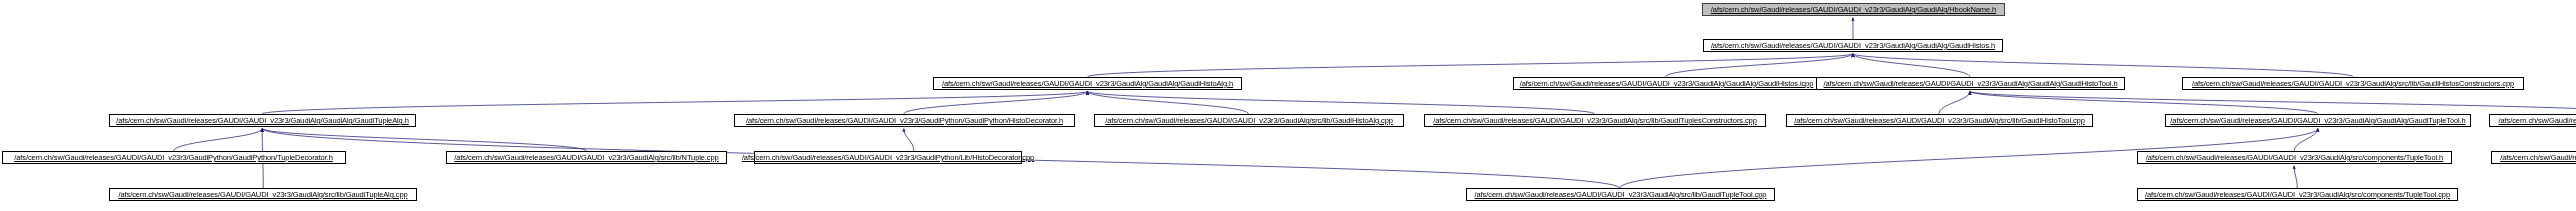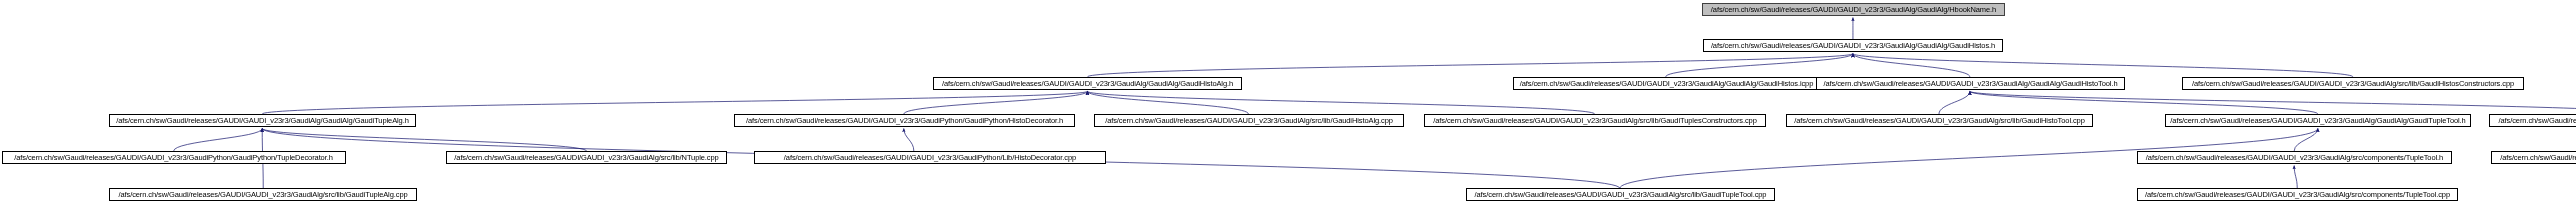--- a/index.html
+++ b/index.html
@@ -41,20 +41,21 @@
     letter-spacing: -0.1px;
   }
   .node.root {
     background: #bfbfbf;
     border: 0.5px solid #404040;
     font-weight: normal;
   }
   .node-label {
     display: block;
     white-space: nowrap;
+    text-decoration: underline;
   }
 </style>
 </head>
 <body>
 
 <div id="graph-root">
   <svg id="edge-layer" viewBox="0 0 5319 411" preserveAspectRatio="none" xmlns="http://www.w3.org/2000/svg">
     <defs>
       <marker id="arrowhead" markerWidth="9" markerHeight="9" refX="7.5" refY="4" orient="auto" markerUnits="userSpaceOnUse">
         <path d="M0,0.6 L8,4 L0,7.4 L1.9,4 Z" fill="#191970"></path>
@@ -126,21 +127,21 @@
       </div>
       <div class="node" style="left: 1.5px; top: 151px; width: 344px; height: 13.4px;">
         <span class="node-label">/afs/cern.ch/sw/Gaudi/releases/GAUDI/GAUDI_v23r3/GaudiPython/GaudiPython/TupleDecorator.h</span>
       </div>
       <div class="node" style="left: 109px; top: 188px; width: 308px; height: 13.4px;">
         <span class="node-label">/afs/cern.ch/sw/Gaudi/releases/GAUDI/GAUDI_v23r3/GaudiAlg/src/lib/GaudiTupleAlg.cpp</span>
       </div>
       <div class="node" style="left: 446px; top: 151px; width: 281px; height: 13.4px;">
         <span class="node-label">/afs/cern.ch/sw/Gaudi/releases/GAUDI/GAUDI_v23r3/GaudiAlg/src/lib/NTuple.cpp</span>
       </div>
-      <div class="node" style="left: 754px; top: 151px; width: 352px; height: 13.4px;">
+      <div class="node" style="left: 754px; top: 151px; width: 268px; height: 13.4px;">
         <span class="node-label">/afs/cern.ch/sw/Gaudi/releases/GAUDI/GAUDI_v23r3/GaudiPython/Lib/HistoDecorator.cpp</span>
       </div>
       <div class="node" style="left: 1466px; top: 188px; width: 309px; height: 13.4px;">
         <span class="node-label">/afs/cern.ch/sw/Gaudi/releases/GAUDI/GAUDI_v23r3/GaudiAlg/src/lib/GaudiTupleTool.cpp</span>
       </div>
       <div class="node" style="left: 2137px; top: 151px; width: 315px; height: 13.4px;">
         <span class="node-label">/afs/cern.ch/sw/Gaudi/releases/GAUDI/GAUDI_v23r3/GaudiAlg/src/components/TupleTool.h</span>
       </div>
       <div class="node" style="left: 2491px; top: 151px; width: 322px; height: 13.4px;">
         <span class="node-label">/afs/cern.ch/sw/Gaudi/releases/GAUDI/GAUDI_v23r3/GaudiAlg/src/components/HistoTool.cpp</span>

